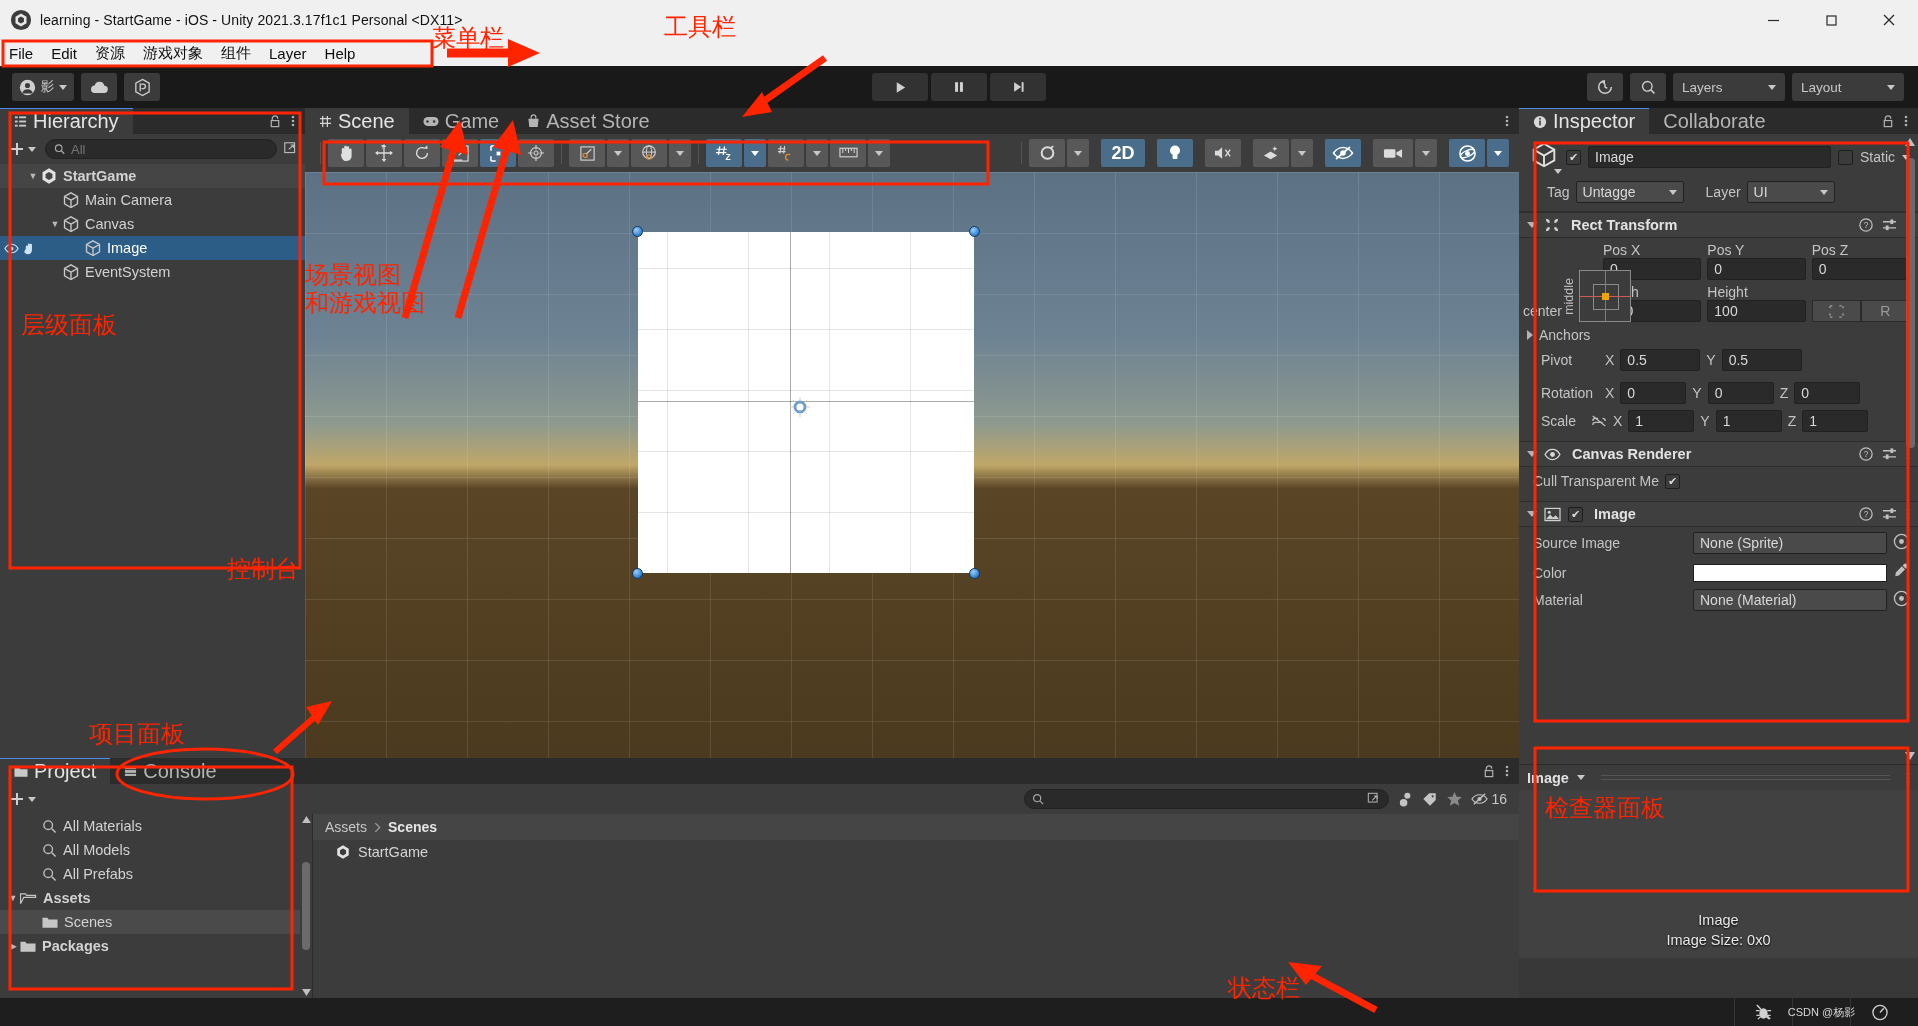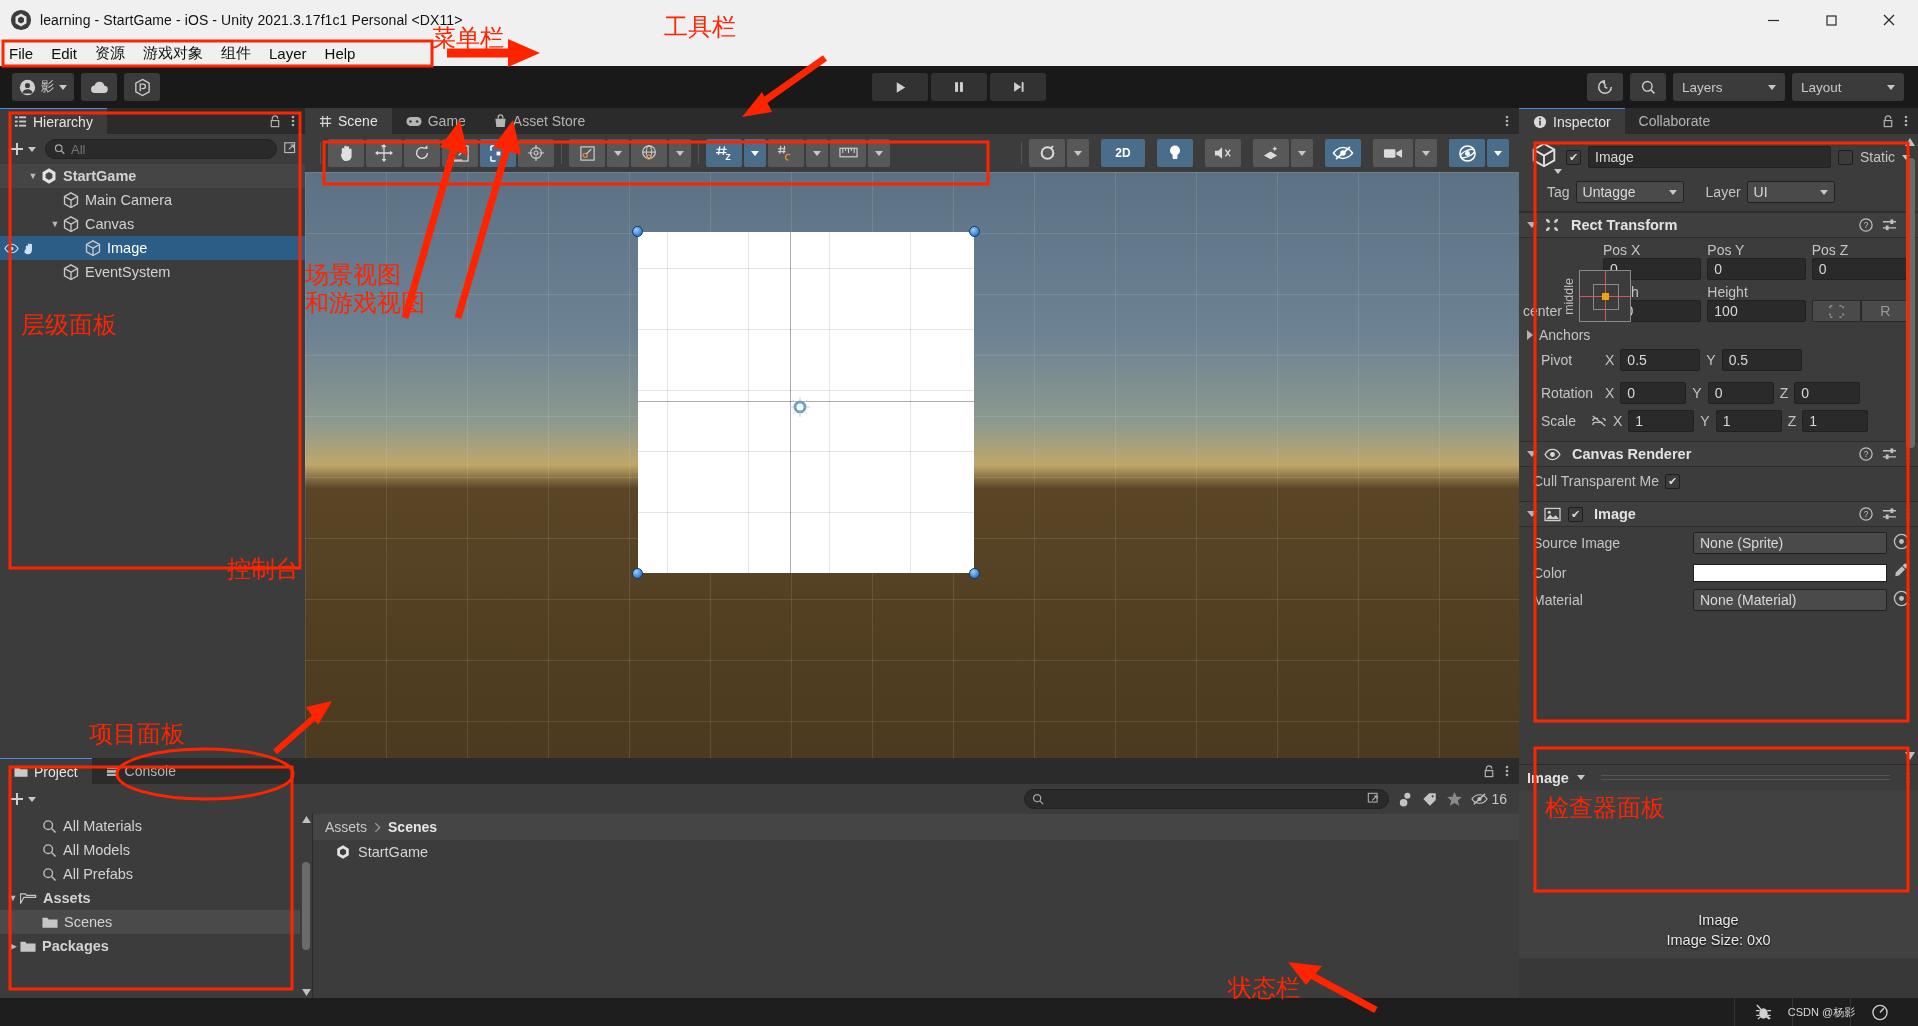--- a/index.html
+++ b/index.html
@@ -38,21 +38,21 @@
   .caret { width:0;height:0;border-left:4.5px solid transparent;border-right:4.5px solid transparent;
      border-top:5px solid #c8c8c8; }
   .acct { display:flex; align-items:center; gap:6px; }
 
   
   .body { position:absolute; left:0; top:108px; width:1918px; height:890px; }
 
   .panel { position:absolute; background:#383838; }
   .tabstrip { height:26px; background:#2b2b2b; display:flex; align-items:center; position:relative; }
   .tab { height:26px; display:flex; align-items:center; gap:6px; padding:0 14px;
-     font-size:14px; color:#b4b4b4; }
+     font-size:20px; color:#b4b4b4; }
   .tab.active { background:#3c3c3c; color:#e4e4e4; border-top:1px solid #4a8ce8; }
   .tab.active-plain { background:#3c3c3c; color:#e4e4e4; }
   .tabright { margin-left:auto; display:flex; align-items:center; gap:10px; padding-right:10px; color:#b0b0b0; }
 
   
   #hierarchy { left:0; top:0; width:305px; height:650px; }
   .h-toolbar { height:30px; background:#3c3c3c; display:flex; align-items:center;
      gap:6px; padding:0 6px; }
   .plusbtn { display:flex; align-items:center; gap:3px; color:#ccc; font-size:20px; padding:0 3px; }
   .srch { flex:1; height:20px; background:#2a2a2a; border-radius:10px; display:flex;
@@ -516,21 +516,21 @@
           <svg width="19" height="18" viewBox="0 0 20 20">
               <circle cx="10" cy="10" r="6.5" fill="none" stroke="#dcdcdc" stroke-width="2.2"></circle>
               <path d="M13 4.5l3.5-2" stroke="#dcdcdc" stroke-width="1.6"></path>
             </svg>
         </div>
         <div class="tbtn drp">
             <span class="caret"></span>
           </div>
         <div class="tgap"></div>
         <div class="tbtn on" style="min-width:44px">
-          <span style="color:#fff;font-size:12px;font-weight:bold">2D</span>
+          <span style="color:#fff;font-size:18px;font-weight:bold">2D</span>
         </div>
         <div class="tgap"></div>
         <div class="tbtn on">
           <svg width="14" height="18" viewBox="0 0 14 18">
               <circle cx="7" cy="6.5" r="5" fill="#fff"></circle>
               <rect x="4.6" y="10" width="4.8" height="5" rx="1" fill="#fff"></rect>
             </svg>
         </div>
         <div class="tgap"></div>
         <div class="tbtn">

